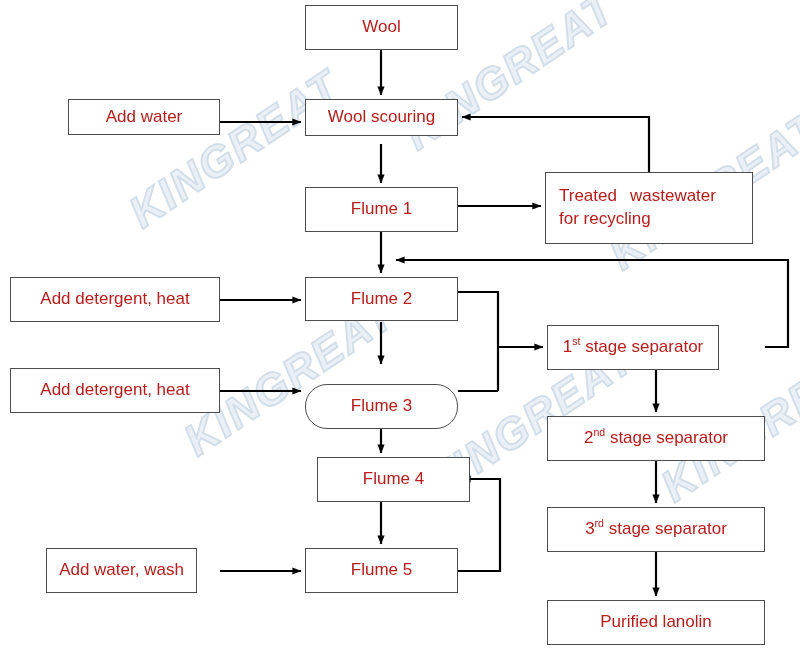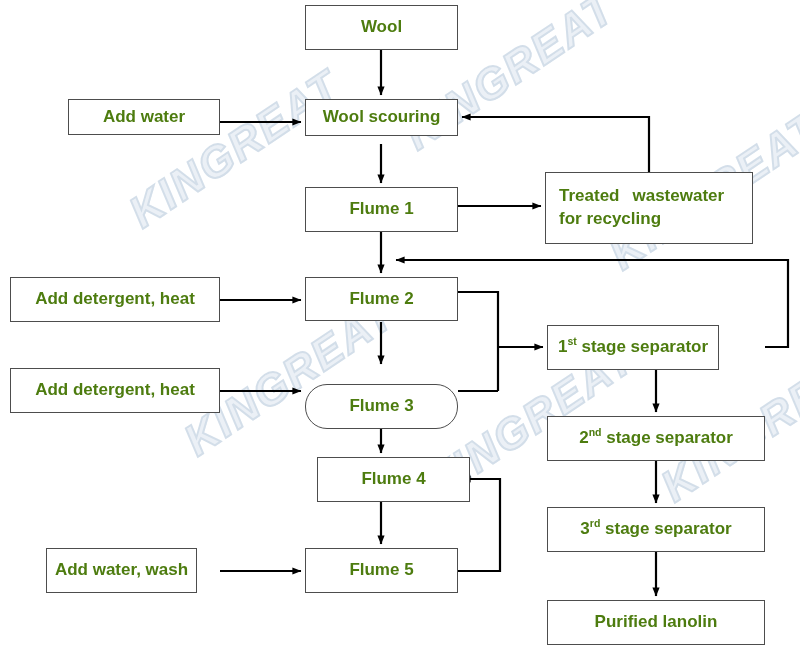--- a/index.html
+++ b/index.html
@@ -42,30 +42,29 @@
     inset: 0;
     z-index: 1;
     pointer-events: none;
   }
   
   .node {
     position: absolute;
     box-sizing: border-box;
     border: 1px solid #4d4d4d;
     background: #ffffff;
-    color: #4d7c0f;
+    color: #b91c1c;
     font-size: 17px;
     line-height: 1.35;
     display: flex;
     align-items: center;
     justify-content: center;
     text-align: center;
     z-index: 2;
     padding: 14px 6px;
-    font-weight: bold;
   }
   .node.left-align {
     justify-content: flex-start;
     text-align: left;
     padding-left: 13px;
   }
   .node .inner { width: 100%; }
   .node .line2 { display: block; }
   sup {
     font-size: 0.62em;

